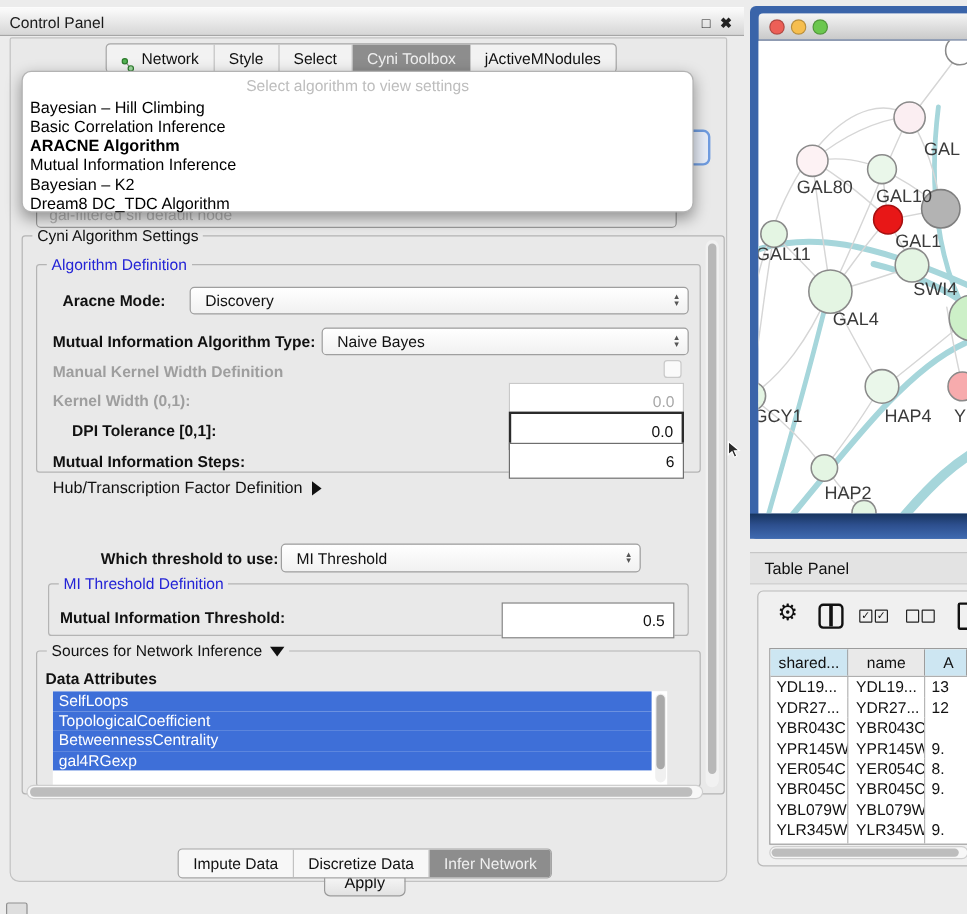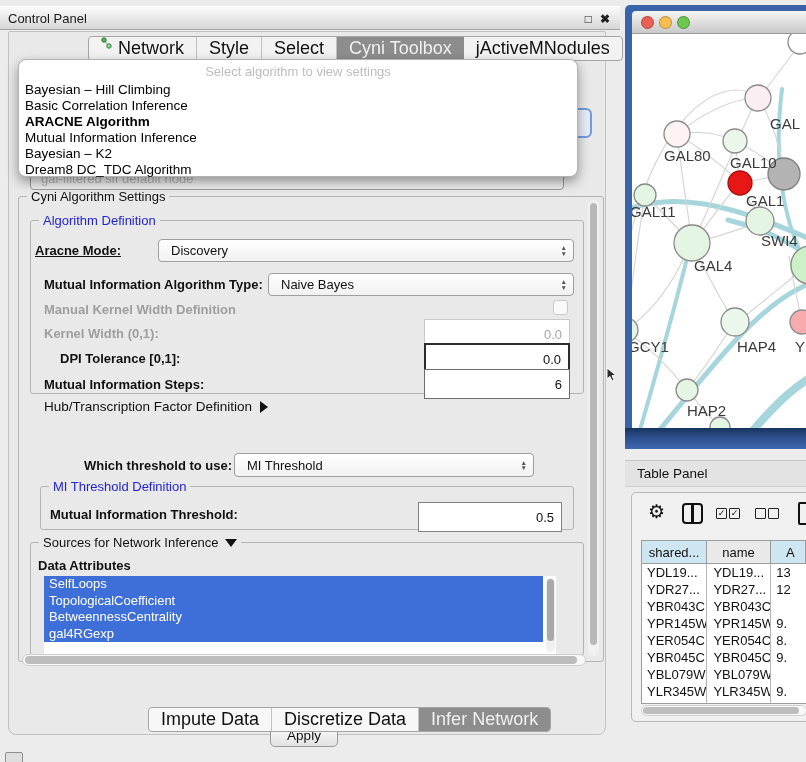--- a/index.html
+++ b/index.html
@@ -10,21 +10,21 @@
     background:linear-gradient(#fbfbfb,#d6d6d6);border-top:1px solid #fff;border-bottom:1px solid #a6a6a6;
     display:flex;align-items:center;font-size:13px;color:#1a1a1a;padding-left:8px;box-sizing:border-box;}
   .winbtns{position:absolute;right:10px;top:0;height:24px;display:flex;align-items:center;gap:8px;font-size:12px;color:#222;}
   .winbtns span{cursor:default;}
   .cp-body{position:absolute;left:8px;top:31px;width:596px;height:702px;background:#e9e9e9;
     border:1px solid #c2c2c2;border-radius:2px 2px 8px 8px;}
   
   .tabbar{position:absolute;display:flex;border:1px solid #a5a5a5;border-radius:4px;overflow:hidden;background:#f2f2f2;}
   .tabbar.top{left:88px;top:36px;height:23px;}
   .tabbar.bottom{left:148px;top:707px;height:23px;background:#f7f7f7;}
-  .tab{padding:0 12px;line-height:22px;font-size:18px;border-right:1px solid #c2c2c2;display:flex;align-items:flex-start;gap:5px;white-space:nowrap;}
+  .tab{padding:0 12px;line-height:22px;font-size:13px;border-right:1px solid #c2c2c2;display:flex;align-items:flex-end;gap:5px;white-space:nowrap;}
   .tab:last-child{border-right:none;}
   .tab.sel{background:#8d8d8d;color:#f0f0f0;border-right:none;}
   
   .dropdown{position:absolute;left:18px;top:59px;width:560px;height:118px;background:#fff;
     border:1px solid #b3b3b3;border-radius:8px;box-shadow:0 5px 12px rgba(0,0,0,.38);z-index:50;padding-top:3px;box-sizing:border-box;}
   .dd-ph{text-align:center;color:#bdbdbd;font-size:13px;height:19px;line-height:18px;}
   .dd-item{font-size:13.5px;line-height:16px;padding-left:6px;color:#000;white-space:nowrap;}
   .dd-item.bold{font-weight:bold;}
   
   .ghost-combo{position:absolute;left:30px;top:167px;width:534px;height:23px;border:1px solid #9b9b9b;
@@ -146,21 +146,21 @@
   <div class="group" style="left:18px;top:196px;width:584px;height:464px;">
     <span class="glabel">Cyni Algorithm Settings</span>
   </div>
   <div class="outer-vsb">
       <div class="thumb"></div>
     </div>
 
   <div class="group" style="left:30px;top:220px;width:552px;height:172px;">
     <span class="glabel blue">Algorithm Definition</span>
   </div>
-  <span class="flabel" style="left:35px;top:243px;text-decoration:underline;">Aracne Mode:</span>
+  <span class="flabel" style="left:52px;top:243px;">Aracne Mode:</span>
   <div class="combo" style="left:158px;top:239px;width:416px;height:23px;">
     <span>Discovery</span>
     <span class="spin">
         <span>▲</span>
         <span>▼</span>
       </span>
   </div>
   <span class="flabel" style="left:44px;top:277px;">Mutual Information Algorithm Type:</span>
   <div class="combo" style="left:268px;top:273px;width:306px;height:23px;">
     <span>Naive Bayes</span>

